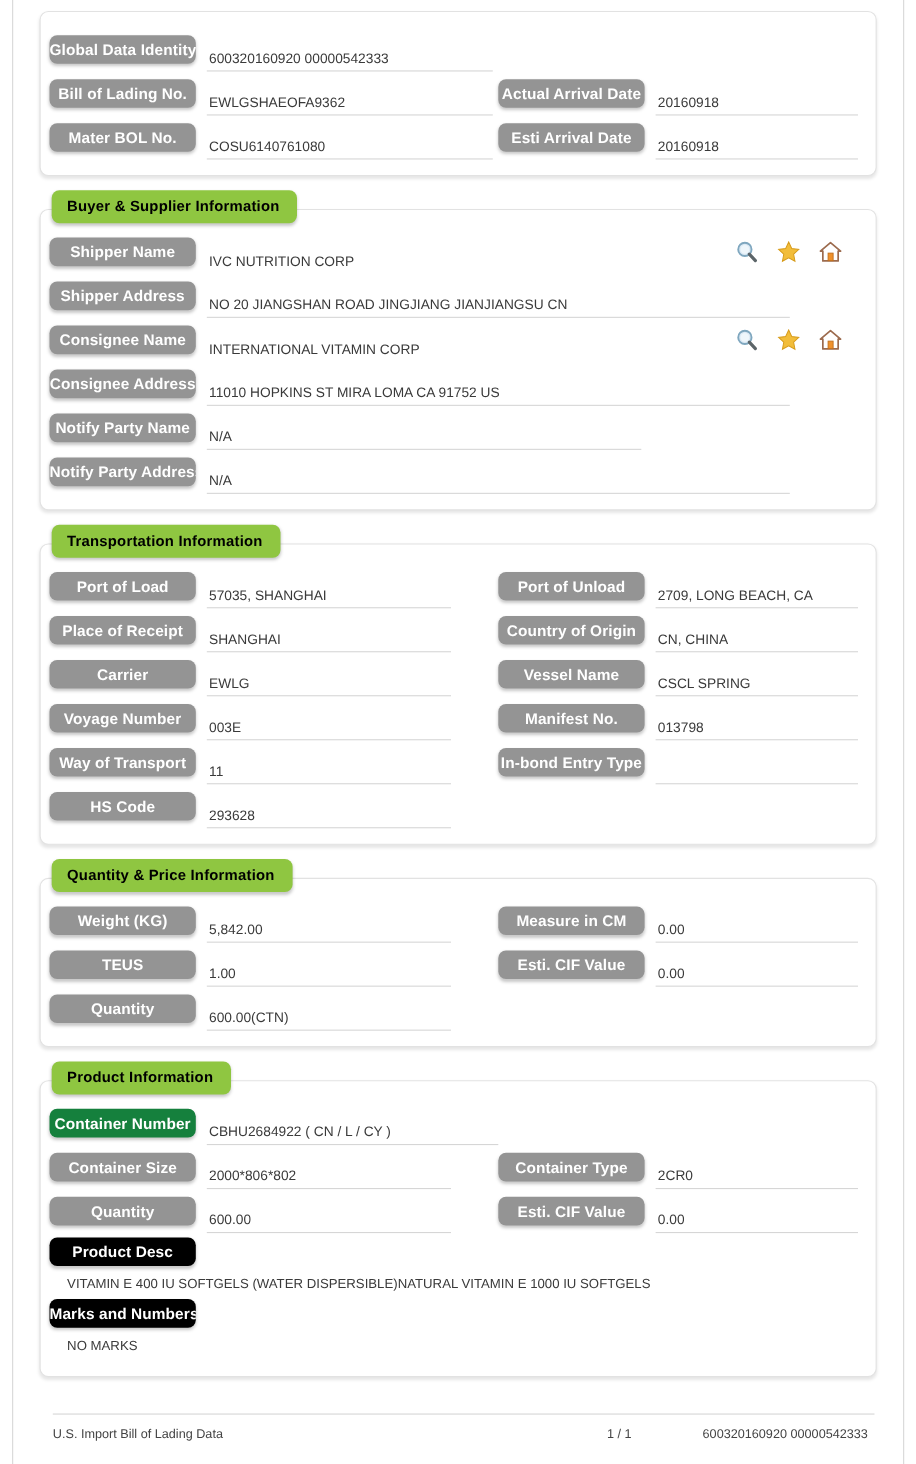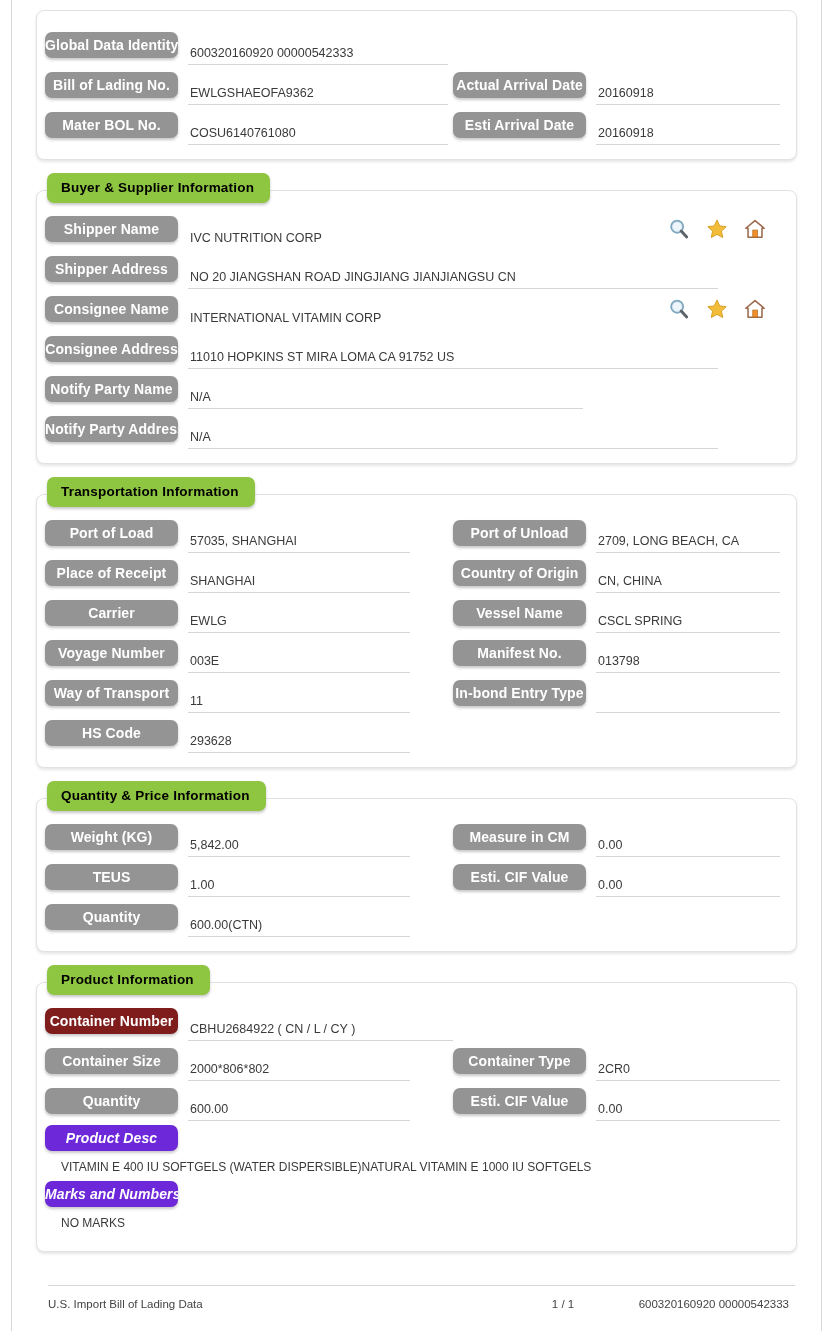--- a/index.html
+++ b/index.html
@@ -93,22 +93,22 @@
     color: #ffffff;
     font-size: 14px;
     font-weight: bold;
     border-radius: 7px;
     box-shadow: 0 2px 3px rgba(0,0,0,0.22);
     white-space: nowrap;
     overflow: hidden;
     letter-spacing: .1px;
     box-sizing: border-box;
   }
-  .pill.orange { background: #7f1d1d; }
-  .pill.green  { background: #6d28d9; font-style: italic; }
+  .pill.orange { background: #15803d; }
+  .pill.green  { background: #000000; }
 
   .value-wrap {
     flex: 1 1 auto;
     margin-left: 10px;
     align-self: flex-end;
     padding-bottom: 3px;
     border-bottom: 1px solid #d6d6d6;
     min-height: 24px;
     display: flex;
     align-items: flex-end;

